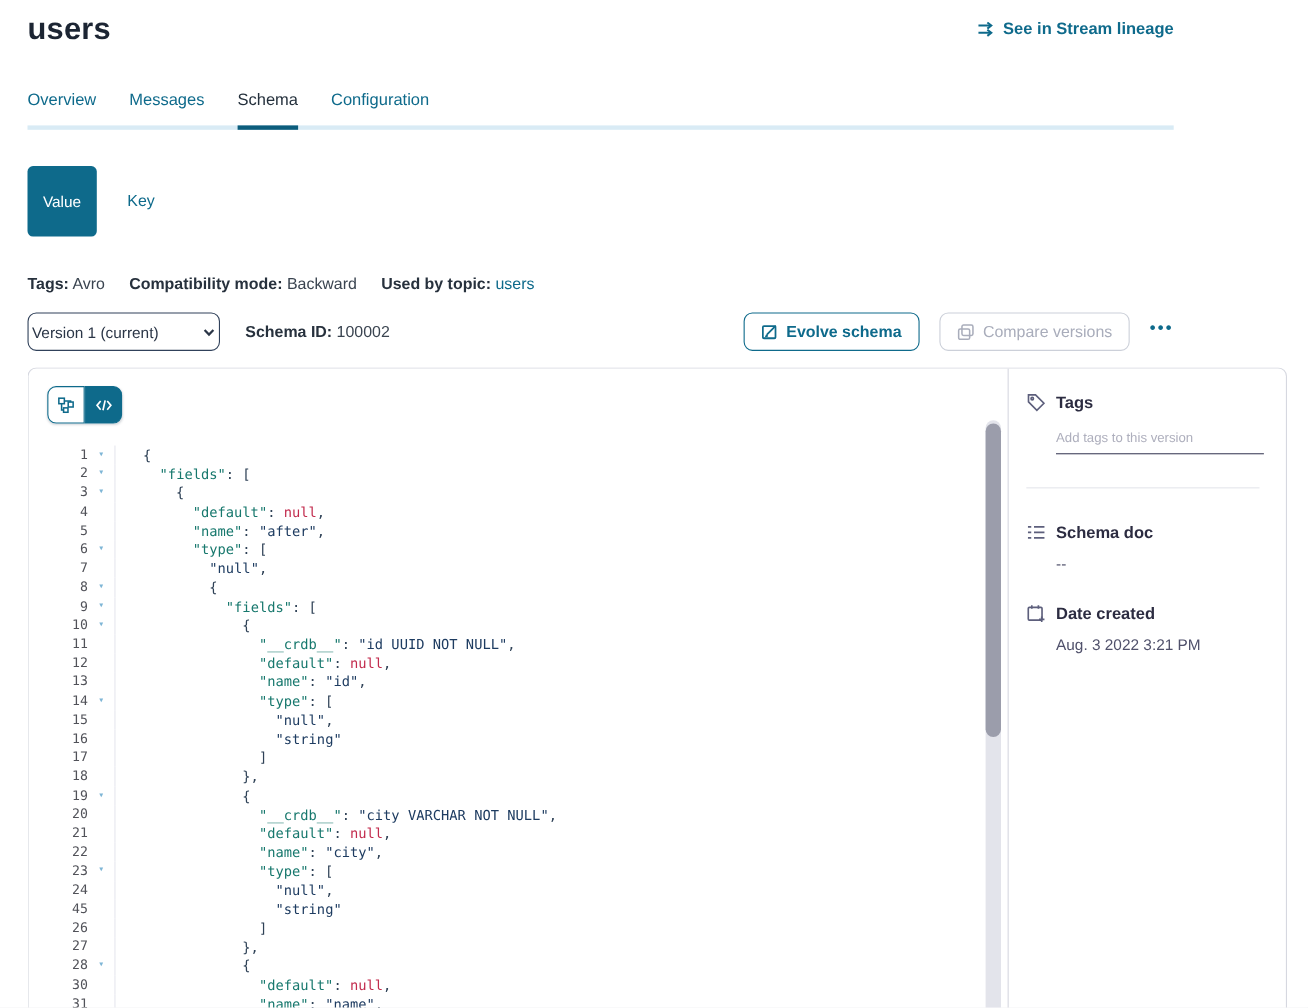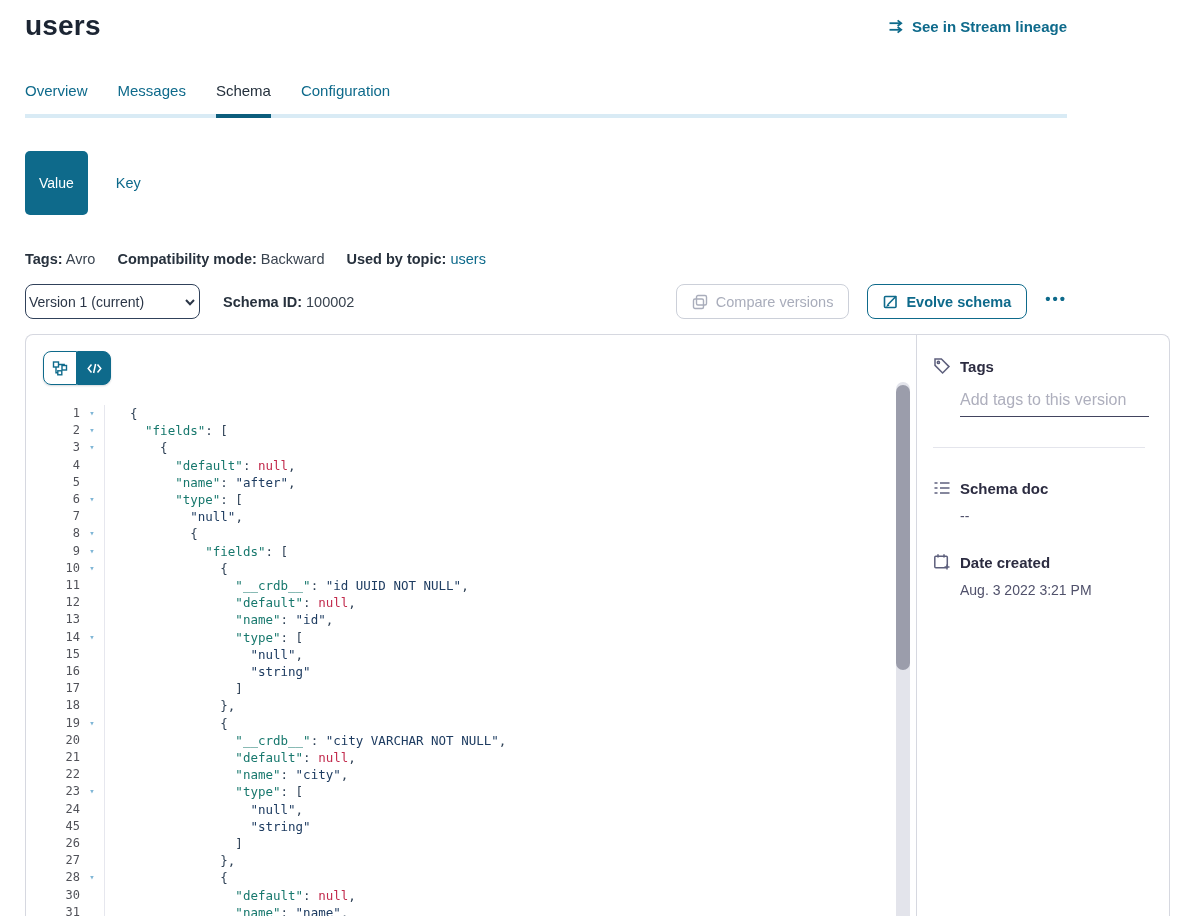--- a/index.html
+++ b/index.html
@@ -86,21 +86,21 @@
   .scroll-track { position:absolute; top:47px; right:6px; width:14px; bottom:0;
     background:#e3e4eb; border-radius:7px 7px 0 0; }
   .scroll-thumb { position:absolute; top:3px; left:0; width:14px; height:285px;
     background:#9b9dab; border-radius:7px; cursor:grab; }
 
   
   .side-head { display:flex; align-items:center; gap:9px; font-size:15px; font-weight:700;
     color:#2c2c41; }
   .side-head svg { width:18px; height:18px; stroke:#5d5f7c; fill:none; stroke-width:1.5; flex:none; }
   .tags-input { display:block; margin:16px 0 0 27px; width:189px; border:none;
-    border-bottom:1px solid #42445e; padding:0 0 7px 0; font-size:16px; color:#3a3b50;
+    border-bottom:1px solid #42445e; padding:0 0 7px 0; font-size:12px; color:#3a3b50;
     font-family:inherit; outline:none; }
   .tags-input::placeholder { color:#aeafbd; }
   .side-divider { height:1px; background:#e4e5ec; margin:30px 4px 0 0; }
   .sec-schema-doc { margin-top:31px; }
   .side-val { margin:11px 0 0 27px; font-size:14px; color:#50516b; }
   .sec-date { margin-top:29px; }
 </style>
 </head>
 <body>
 
@@ -150,38 +150,38 @@
           <svg viewBox="0 0 12 12">
               <polyline points="2,4 6,8.2 10,4"></polyline>
             </svg>
         </span>
       </div>
       <div class="schemaid">
         <b>Schema ID:</b>
         <span>100002</span>
       </div>
       <div class="controls-right">
-        <button class="btn-outline btn-compare">
-          <span style="display:flex;">
-            <svg viewBox="0 0 16 16">
-                <rect x="4.5" y="1.5" width="10" height="9.5" rx="1.5"></rect>
-                <rect x="1.5" y="5" width="10" height="9.5" rx="1.5"></rect>
-              </svg>
-          </span>
-          <span>Compare versions</span>
-        </button>
         <button class="btn-outline btn-evolve">
           <span style="display:flex;">
             <svg viewBox="0 0 15 15">
                 <rect x="1.5" y="2.5" width="11.5" height="11" rx="1"></rect>
                 <path d="M5.2 10.2 L13.3 2"></path>
                 <path d="M5.2 10.2 l-0.6 1.4 1.5 -0.5"></path>
               </svg>
           </span>
           <span>Evolve schema</span>
+        </button>
+        <button class="btn-outline btn-compare">
+          <span style="display:flex;">
+            <svg viewBox="0 0 16 16">
+                <rect x="4.5" y="1.5" width="10" height="9.5" rx="1.5"></rect>
+                <rect x="1.5" y="5" width="10" height="9.5" rx="1.5"></rect>
+              </svg>
+          </span>
+          <span>Compare versions</span>
         </button>
         <span class="more-btn">•••</span>
       </div>
     </div>
   </div>
 
   <div class="panel">
 
     <div class="editor-area">
       <div class="view-toggle">

